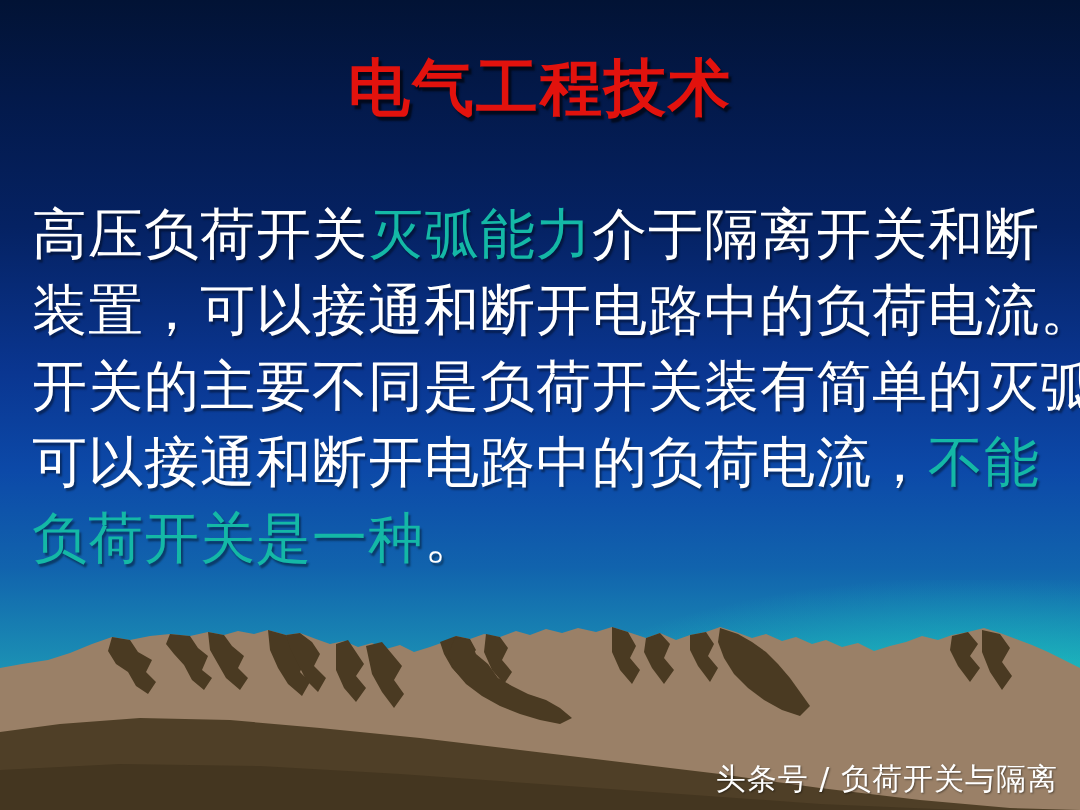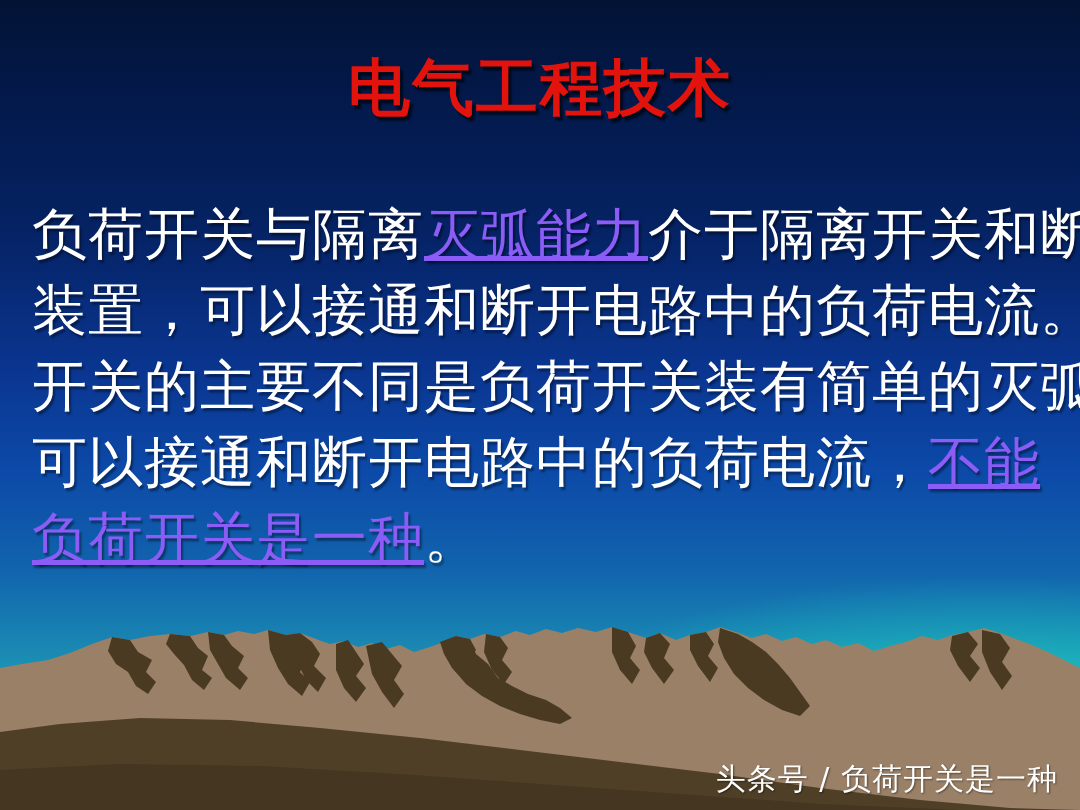--- a/index.html
+++ b/index.html
@@ -75,21 +75,21 @@
   .line {
     font-size:55px;
     line-height:76px;
     height:76px;
     color:#ffffff;
     letter-spacing:1px;
     white-space:nowrap;
     text-shadow:2px 3px 2px rgba(0,0,0,0.40);
   }
   .seg-white { color:#ffffff; }
-  .seg-red   { color:#8b5cf6;text-decoration:underline; }
+  .seg-red   { color:#14b8a6; }
 
   
   #watermark {
     position:absolute;
     right:22px; bottom:12px;
     font-size:30px;
     line-height:38px;
     color:#ffffff;
     font-family:"DejaVu Sans", sans-serif;
     letter-spacing:1px;
@@ -147,28 +147,28 @@
     <path fill="#4f3f27" d="M0,112 L60,104 L140,98 L230,100 L320,108 L420,118 L520,130 L620,142
          L720,154 L820,168 L920,180 L1010,188 L1080,190 L1080,190 L0,190 Z"></path>
     <path fill="#443620" d="M0,150 L120,144 L260,146 L400,154 L540,164 L680,174 L820,184 L960,190
          L1080,190 L0,190 Z"></path>
   </svg>
 
   <div id="title">电气工程技术</div>
 
   <div id="body-text">
 
-    <div class="line"><span class="seg-white">负荷开关与隔离</span><span class="seg-red">灭弧能力</span><span class="seg-white">介于隔离开关和断</span></div>
+    <div class="line"><span class="seg-white">高压负荷开关</span><span class="seg-red">灭弧能力</span><span class="seg-white">介于隔离开关和断</span></div>
 
 
     <div class="line"><span class="seg-white">装置，可以接通和断开电路中的负荷电流。</span></div>
 
     <div class="line"><span class="seg-white">开关的主要不同是负荷开关装有简单的灭弧</span></div>
 
     <div class="line"><span class="seg-white">可以接通和断开电路中的负荷电流，</span><span class="seg-red">不能</span></div>
 
     <div class="line"><span class="seg-red">负荷开关是一种</span><span class="seg-white">。</span></div>
 
   </div>
 
-  <div id="watermark">头条号 / 负荷开关是一种</div>
+  <div id="watermark">头条号 / 负荷开关与隔离</div>
 
 </div>
 
 </body></html>

